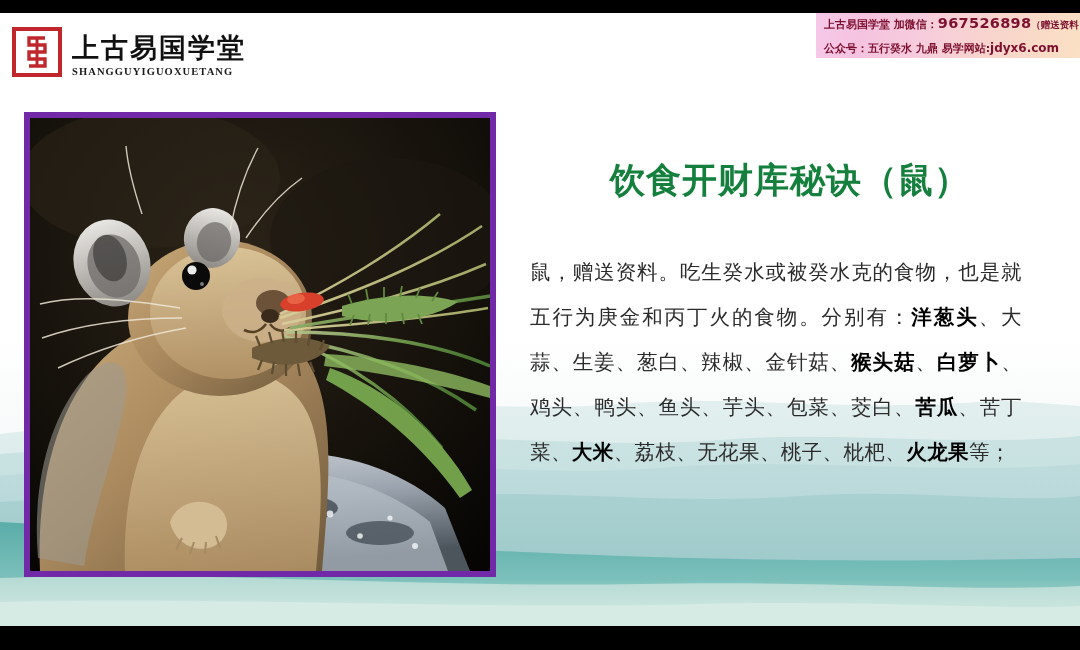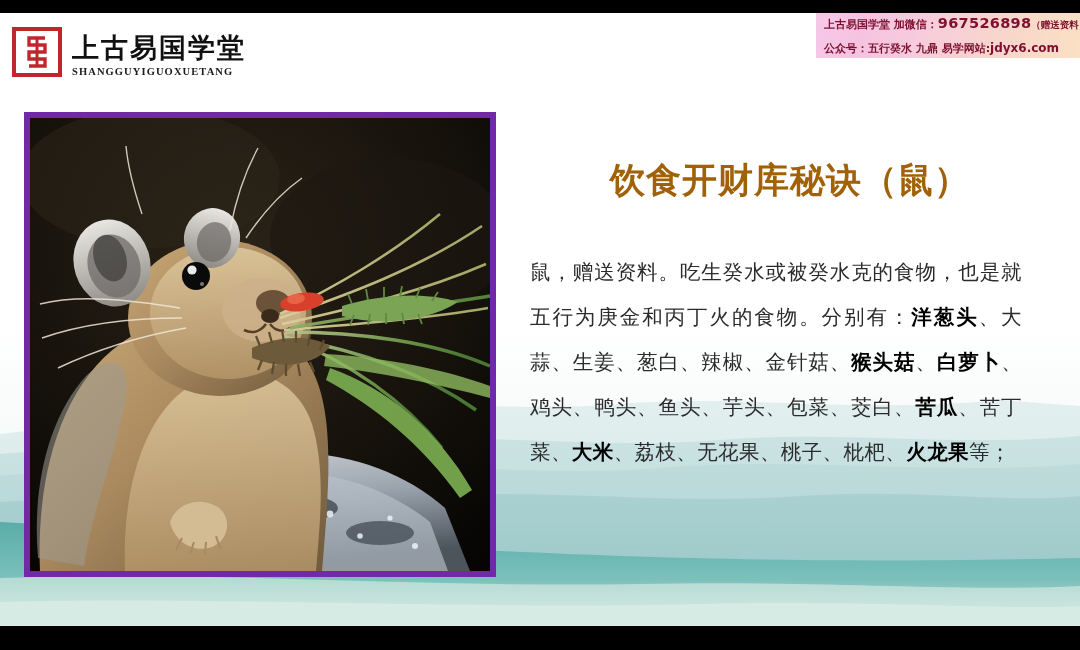--- a/index.html
+++ b/index.html
@@ -148,21 +148,21 @@
     position: absolute;
     left: 530px;
     top: 120px;
     width: 520px;
     z-index: 20;
   }
   .title {
     font-family: "DejaVu Sans", "Liberation Sans", sans-serif;
     font-size: 35px;
     font-weight: 700;
-    color: #a16207;
+    color: #15803d;
     letter-spacing: 1px;
     text-align: center;
     margin: 24px 0 0 0;
     white-space: nowrap;
   }
   .body-text {
     margin-top: 46px;
     font-family: "DejaVu Serif", "Liberation Serif", serif;
     font-size: 20.5px;
     color: #2b2b2b;

